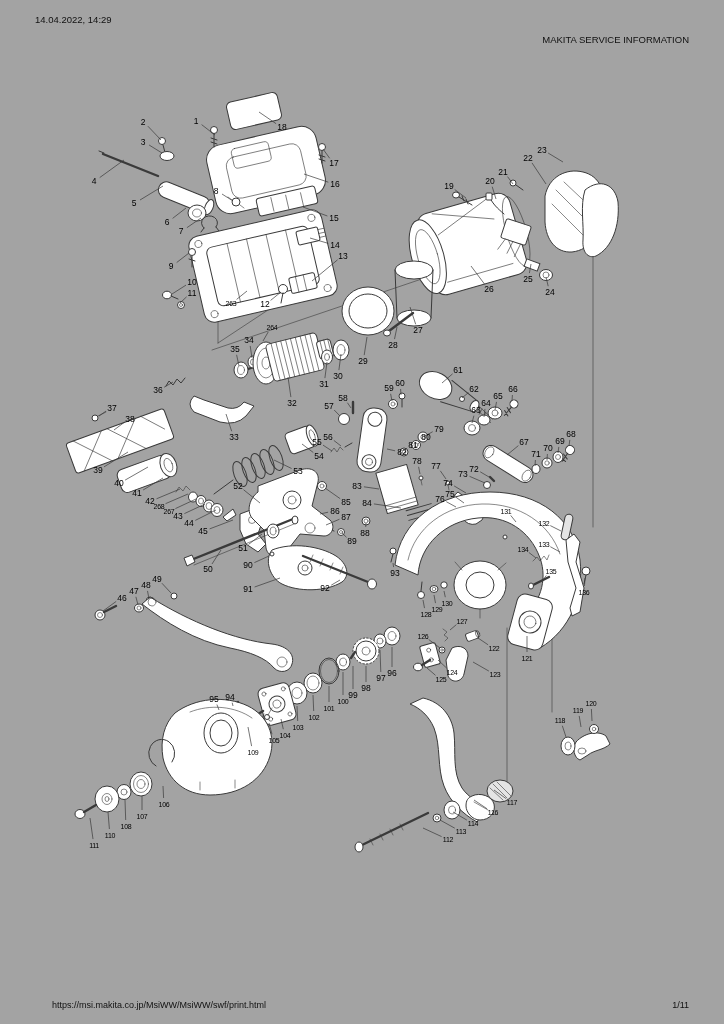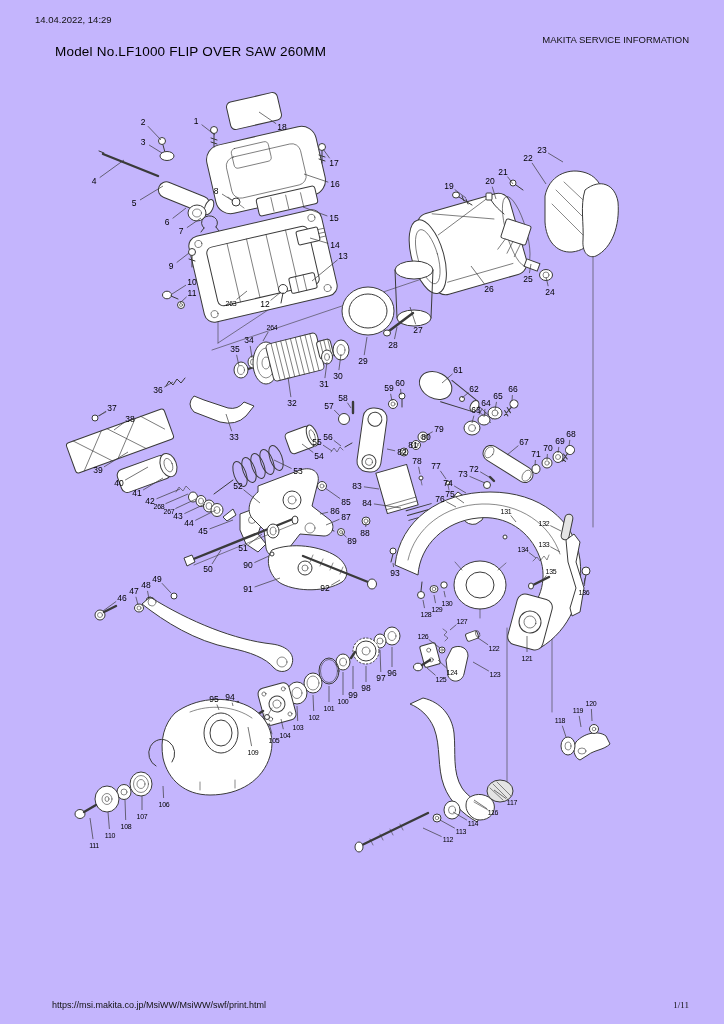--- a/index.html
+++ b/index.html
@@ -1,43 +1,42 @@
 <!DOCTYPE html>
 <html><head>
 <meta charset="utf-8">
 <style>
   html,body{margin:0;padding:0;background:#fff;}
-  .page{position:relative;width:724px;height:1024px;background:#c4b5fd;overflow:hidden;
+  .page{position:relative;width:724px;height:1024px;background:#a3a3a3;overflow:hidden;
         font-family:"Liberation Sans",sans-serif;color:#111;}
   .hdr{position:absolute;top:14px;left:35px;right:35px;font-size:9.5px;color:#111;}
   .hdr-l{position:absolute;left:0;top:0;}
   .hdr-c{position:absolute;left:0;right:0;top:0;text-align:right;margin-top:20px;}
   .title{position:absolute;top:44px;left:55px;font-size:13.5px;color:#000;letter-spacing:.2px;}
   .ftr{position:absolute;bottom:14px;left:35px;right:35px;font-size:9px;color:#111;}
   .ftr-l{position:absolute;left:0;bottom:0;margin-left:17px;}
-  .ftr-r{position:absolute;right:0;bottom:0;font-family:Liberation Serif, serif;}
+  .ftr-r{position:absolute;right:0;bottom:0;}
   svg#diagram{position:absolute;left:0;top:0;width:724px;height:1024px;}
   .ln{fill:none;stroke:#3a3a3a;stroke-width:1;stroke-linecap:round;stroke-linejoin:round;}
   .fw{fill:#ffffff;stroke:#3a3a3a;stroke-width:1;stroke-linejoin:round;}
   .fg{fill:#e4e4e4;stroke:#3a3a3a;stroke-width:1;stroke-linejoin:round;}
   .thin{stroke-width:.6;}
   .thk{stroke-width:2.4;}
   .leader{stroke:#3a3a3a;stroke-width:.7;fill:none;}
   .plbl{font-family:"Liberation Sans",sans-serif;font-size:8.5px;fill:#000;}
   .plbl.sm{font-size:7px;letter-spacing:-.3px;}
 </style>
 </head>
 <body>
 
 <div class="page">
   <div class="hdr">
     <span class="hdr-l">14.04.2022, 14:29</span>
     <span class="hdr-c">MAKITA SERVICE INFORMATION</span>
   </div>
-  <div class="title">Model No.LF1000 FLIP OVER SAW 260MM</div>
 
   <svg id="diagram" viewBox="0 0 724 1024">
 
     <g class="ln thin">
       <path d="M218,247 L218,343"></path>
       <path d="M212,350 L466,264"></path>
       <path d="M593,241 L593,527"></path>
       <path d="M507,628 L507,782"></path>
       <path d="M552,607 L552,712 M552,607 L559,601"></path>
       <path d="M312,281 L218,343"></path>

